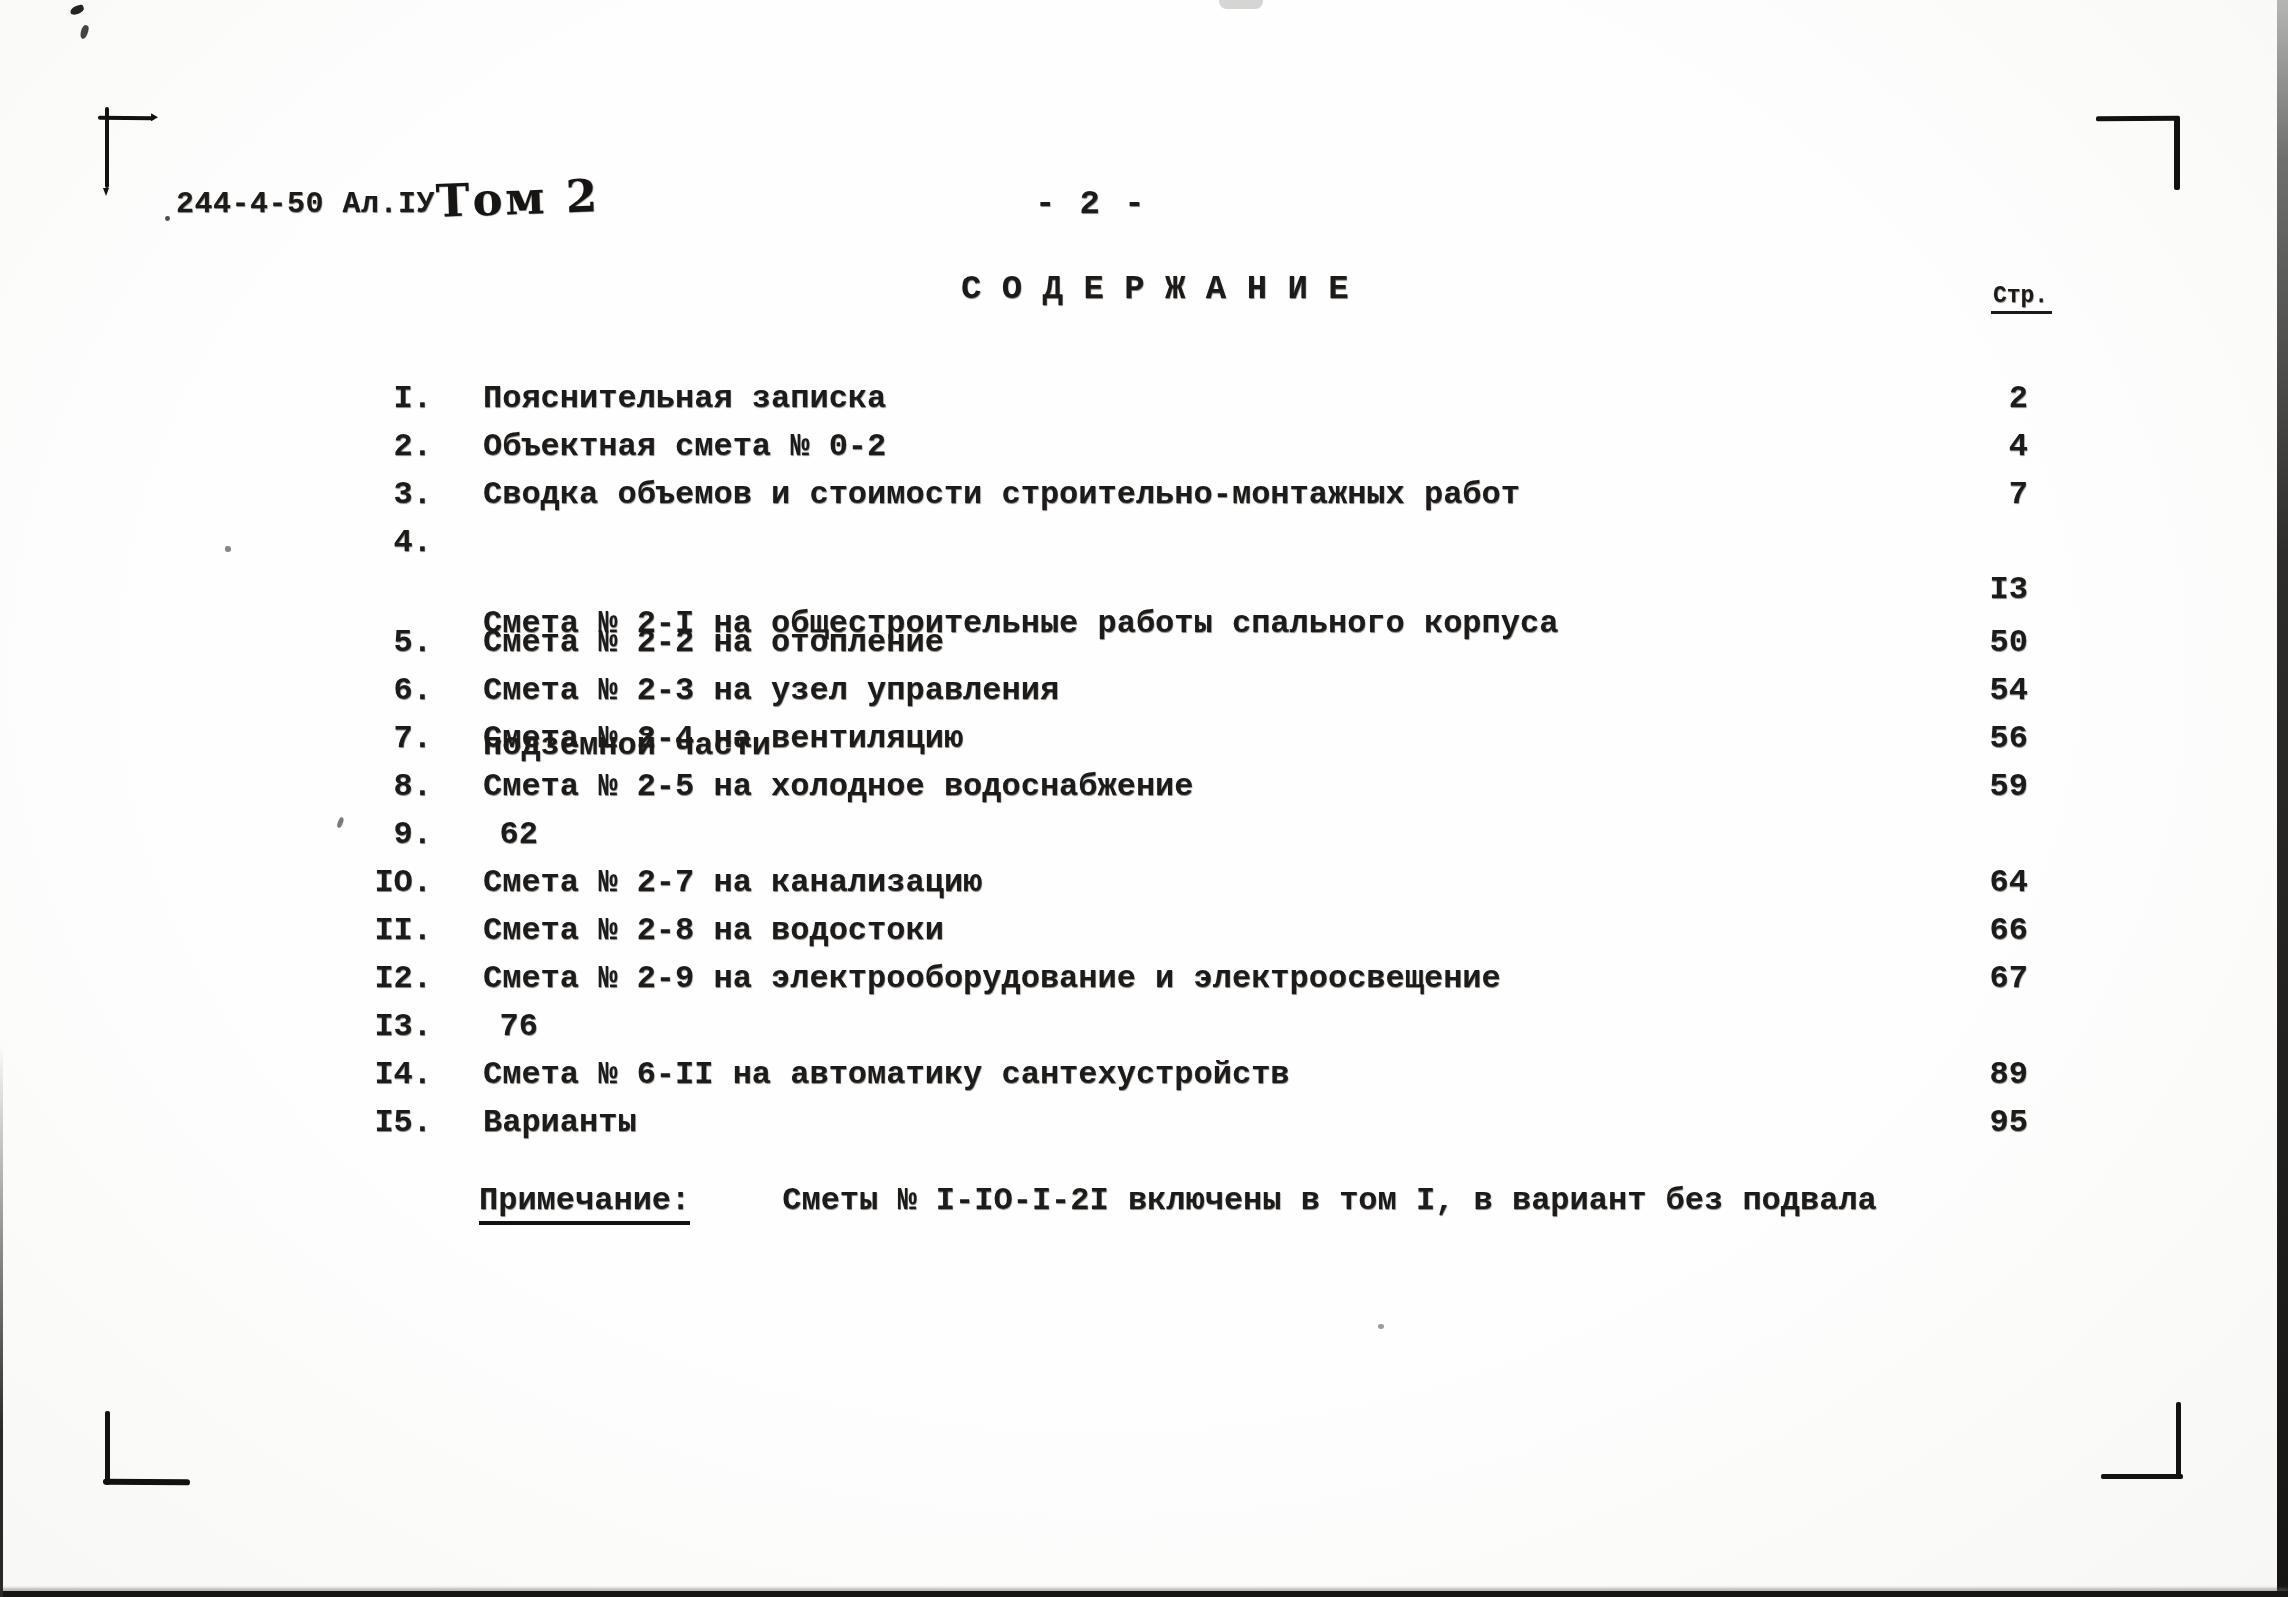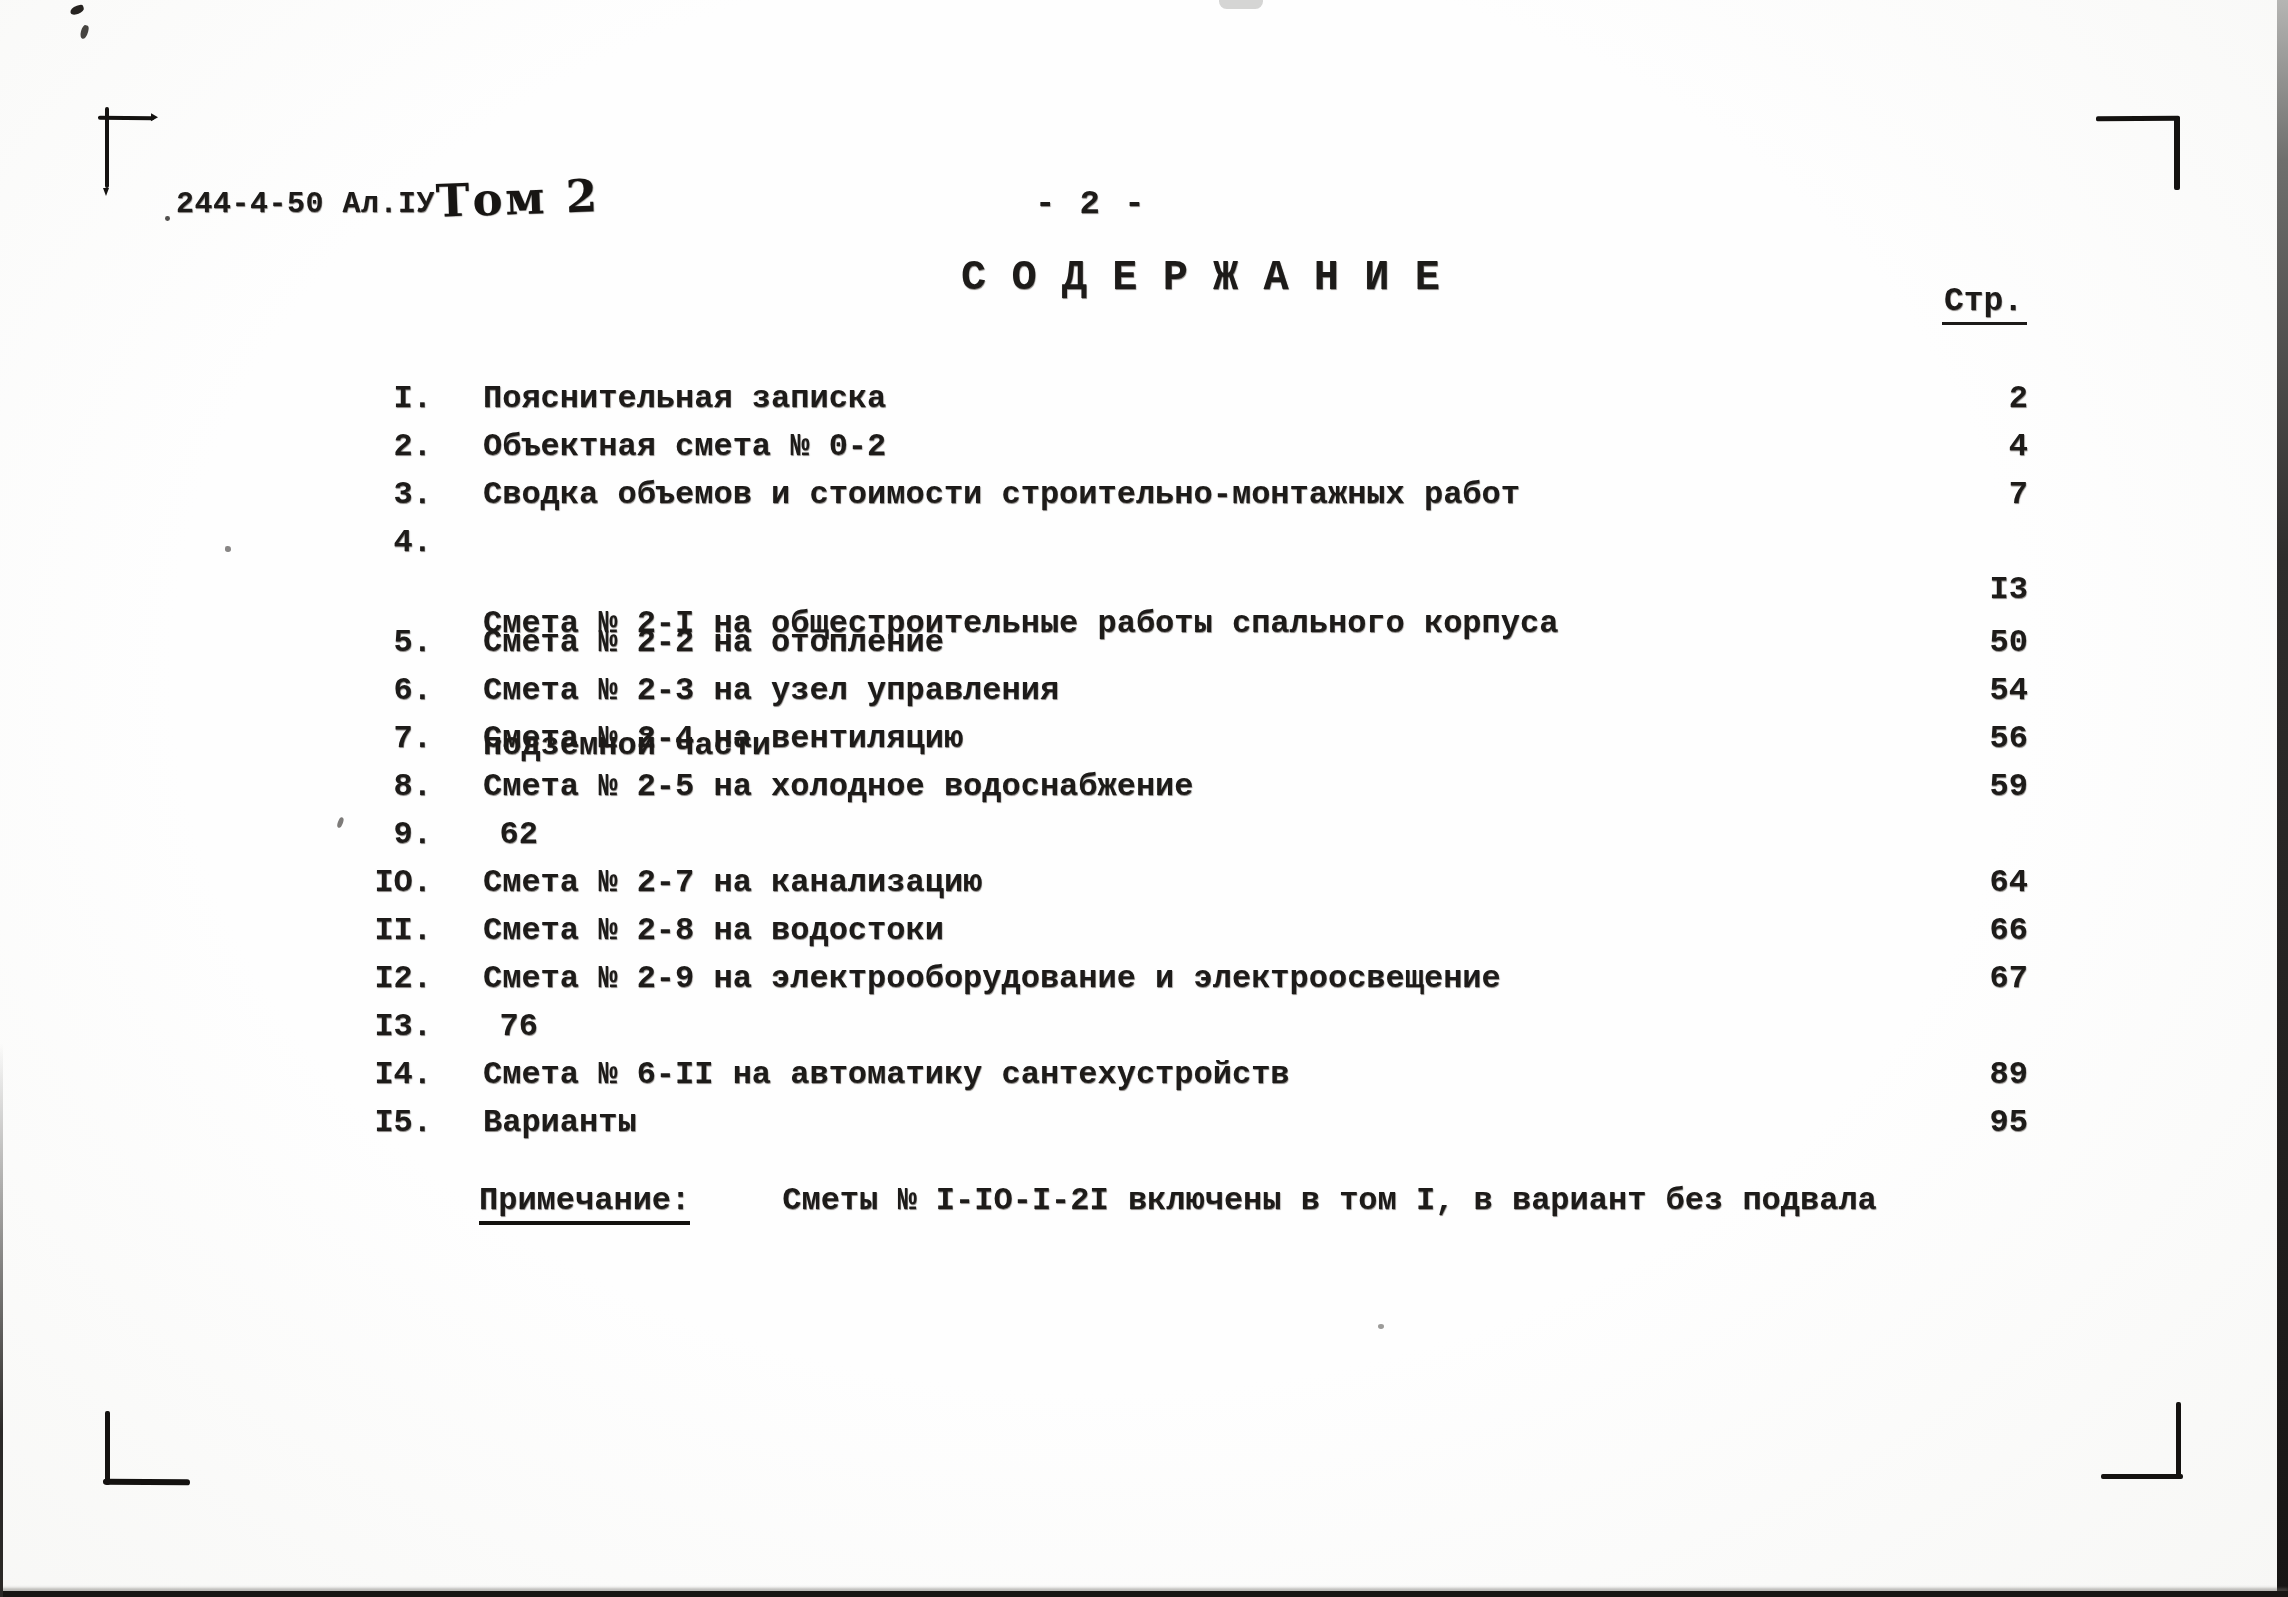--- a/index.html
+++ b/index.html
@@ -24,23 +24,23 @@
   }
   
   .header-code { position:absolute; left:176px; top:187px; font-size:30px; letter-spacing:0.5px; }
   .header-volume {
     position:absolute; left:436px; top:172px;
     font-family:"DejaVu Serif", serif; font-weight:600; font-style:normal;
     font-size:45px; letter-spacing:2.9px; transform:rotate(-2deg);
     color:#171513; text-shadow:0.5px 0.5px 1px rgba(30,25,20,0.5);
   }
   .page-number { position:absolute; left:1035px; top:185px; font-size:34px; letter-spacing:1.9px; }
-  .doc-title { position:absolute; left:961px; top:254px; font-size:42px; }
+  .doc-title { position:absolute; left:961px; top:270px; font-size:34px; }
   .page-col-header {
-    position:absolute; left:1942px; top:283px; font-size:33px;
+    position:absolute; left:1991px; top:283px; font-size:23px;
     border-bottom:3.9px solid var(--ink); padding:0 3.9px 1.9px 1.9px;text-align:center;
   }
   
   .toc { position:absolute; left:372px; top:378px; width:1656px; }
   .row { display:flex; align-items:flex-start; height:48px; font-size:32px; line-height:41px; }
   .row-2line { height:88px; margin-bottom:11.6px; }
   .c-num { width:60px; text-align:right; flex:0 0 auto; }
   .c-text { margin-left:51px; flex:1 1 auto; }
   .row-2line .c-text .line { display:block; line-height:40px; }
   .c-page { width:106px; text-align:right; flex:0 0 auto; }

